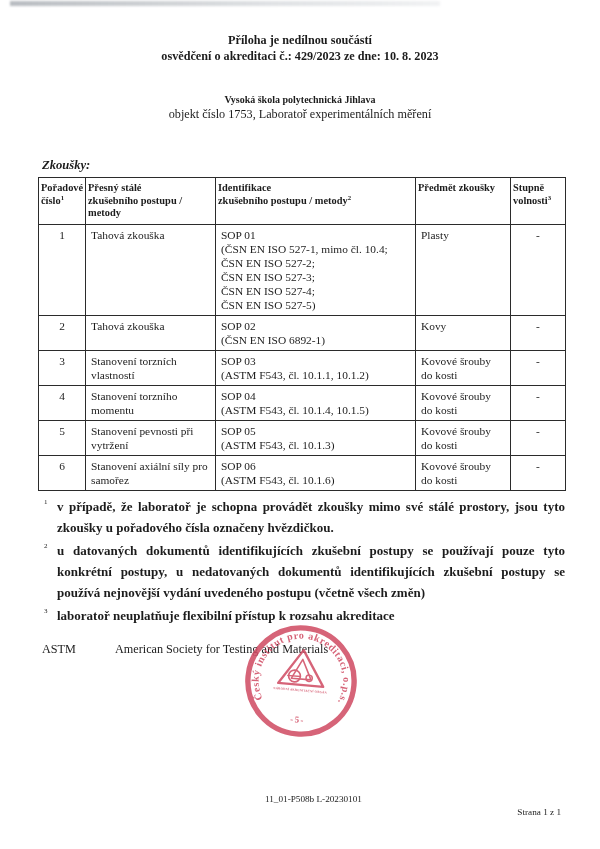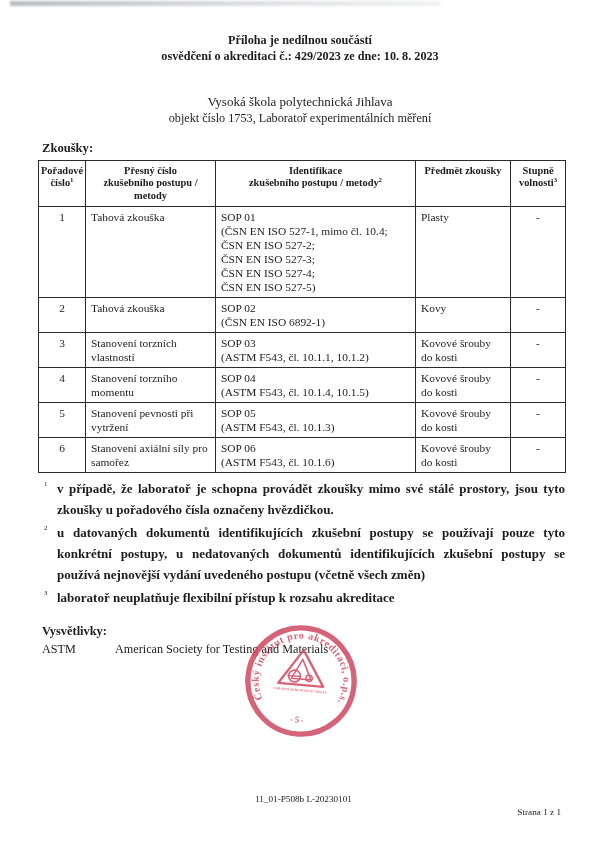--- a/index.html
+++ b/index.html
@@ -15,33 +15,33 @@
 
   .scan-artifact{
     position:absolute;top:1px;left:10px;width:430px;height:5px;
     background:linear-gradient(to right,rgba(70,80,92,.38),rgba(110,120,132,.22) 60%,rgba(140,150,160,.12));
     filter:blur(1px);
   }
 
   .doc-header{margin:0;padding-top:33px;text-align:center;font-weight:bold;font-size:12.2px;line-height:1.28;}
   .subject-line{margin:19px 0 0 42px;font-weight:bold;font-size:12.4px;}
   .org-block{margin-top:30px;text-align:center;font-size:12.2px;line-height:1.26;}
-  .org-name{font-weight:normal;font-size:13px;}
-  .section-title{margin:15px 0 4px 42px;font-weight:bold;font-size:12.6px;}
+  .org-name{font-weight:bold;font-size:10px;}
+  .section-title{margin:36px 0 4px 42px;font-weight:bold;font-size:12.6px;font-style:italic;}
 
   table.tests{
     margin-left:38px;border-collapse:collapse;table-layout:fixed;width:527px;
     font-size:11.4px;
   }
   table.tests th,table.tests td{
     border:1px solid #2b2b2b;vertical-align:top;line-height:14px;
     overflow:hidden;
   }
   table.tests th{
-    font-size:10.4px;font-weight:bold;text-align:center;padding:4px 2px;line-height:12.5px;
+    font-size:10.4px;font-weight:bold;text-align:left;padding:4px 2px;line-height:12.5px;
   }
   table.tests th sup{font-size:6.8px;line-height:0;}
   td.c-num{text-align:center;padding:3px 2px;}
   td.c-name{padding:3px 5px;}
   td.c-ident{padding:3px 5px;}
   td.c-subject{padding:3px 5px;}
   td.c-dof{text-align:center;padding:3px 2px;}
 
   .footnotes{margin:5px 0 0 44px;width:521px;}
   .footnote{display:flex;margin-bottom:2px;}
@@ -56,21 +56,21 @@
 
   .stamp{
     position:absolute;left:242px;top:622px;width:118px;height:118px;
     opacity:.88;
   }
   .stamp svg{width:100%;height:100%;}
   .stamp .s-stroke{stroke:var(--stamp-color);fill:none;}
   .stamp text{fill:var(--stamp-color);font-family:"Liberation Serif","DejaVu Serif",serif;}
 
   .footer{position:absolute;top:794px;left:0;width:600px;font-size:9.2px;}
-  .footer .doc-code{position:absolute;left:255px;top:0;}
+  .footer .doc-code{position:absolute;left:265px;top:0;}
   .footer .page-label{position:absolute;right:39px;top:13px;}
 </style>
 </head>
 <body style="--stamp-color: #d14f66;">
 
 <div class="page">
 
   <div class="scan-artifact"></div>
 
   <div class="doc-header">
@@ -94,21 +94,21 @@
         <col style="width:95px">
         <col style="width:55px">
     </colgroup>
     <thead>
       <tr>
           <th>
             <div>Pořadové</div>
             <div>číslo<sup>1</sup></div>
           </th>
           <th>
-            <div>Přesný číslo</div>
+            <div>Přesný stálé</div>
             <div>zkušebního postupu / metody</div>
           </th>
           <th>
             <div>Identifikace</div>
             <div>zkušebního postupu / metody<sup>2</sup></div>
           </th>
           <th>
             <div>Předmět zkoušky</div>
           </th>
           <th>
@@ -242,21 +242,20 @@
         <span class="fn-sup">2</span>
         <div class="fn-text">u datovaných dokumentů identifikujících zkušební postupy se používají pouze tyto konkrétní postupy, u nedatovaných dokumentů identifikujících zkušební postupy se používá nejnovější vydání uvedeného postupu (včetně všech změn)</div>
       </div>
       <div class="footnote">
         <span class="fn-sup">3</span>
         <div class="fn-text">laboratoř neuplatňuje flexibilní přístup k rozsahu akreditace</div>
       </div>
     </div>
 
   <div class="legend">
-    <div class="legend-title">Vysvětlivky:</div>
     <div class="legend-row">
       <div class="legend-abbr">ASTM</div>
       <div class="legend-def">American Society for Testing and Materials</div>
     </div>
   </div>
 
   <div class="stamp">
     <svg viewBox="0 0 120 120" xmlns="http://www.w3.org/2000/svg">
       <g transform="rotate(5 60 60)">
         <circle class="s-stroke" cx="60" cy="60" r="54" stroke-width="5.5"></circle>

